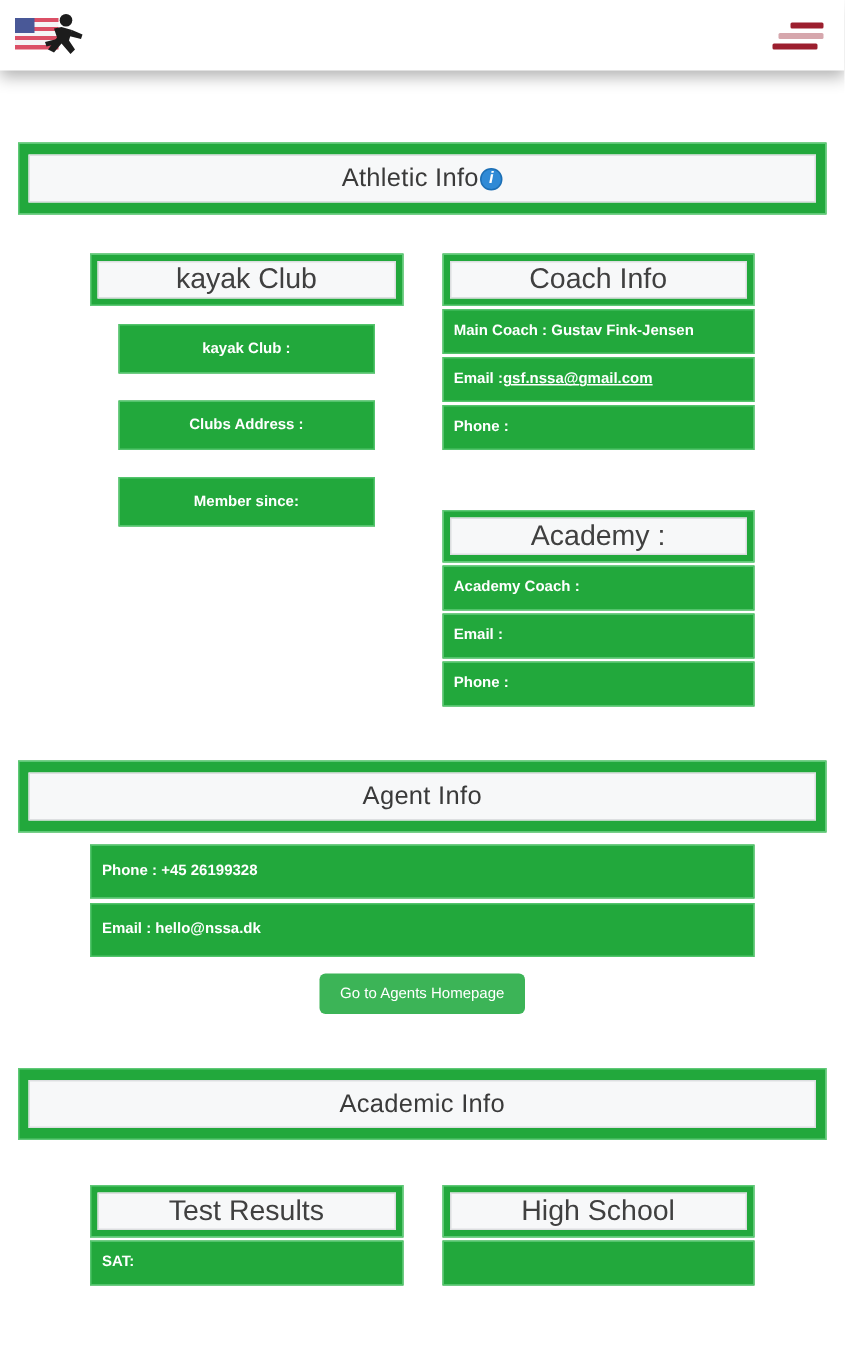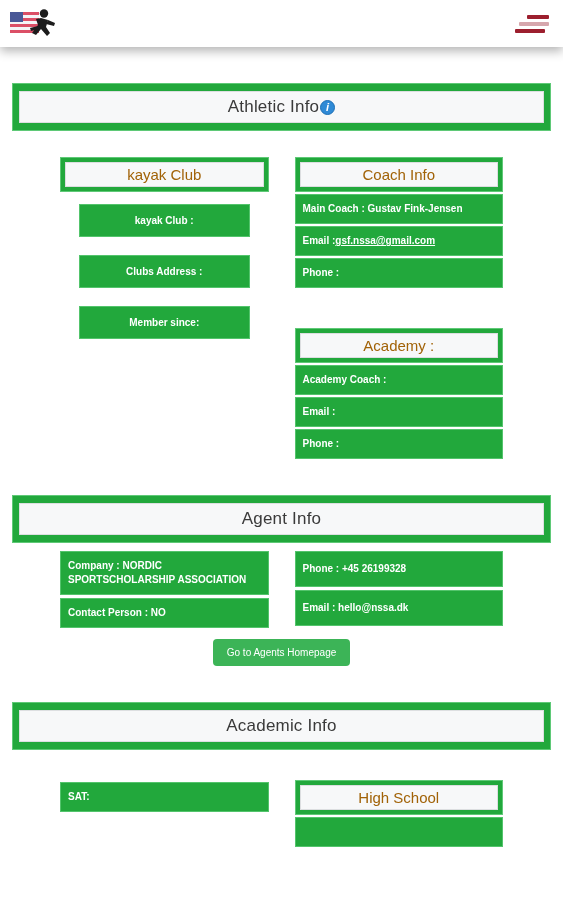--- a/index.html
+++ b/index.html
@@ -67,21 +67,21 @@
     cursor: pointer;
   }
   .hamburger span { display: block; height: 4px; border-radius: 1px; }
   .hb1 { width: 22px; margin-left: 12px; background: #9c1f2e; }
   .hb2 { width: 30px; margin-left: 4px;  background: #d6a7ad; }
   .hb3 { width: 30px; margin-left: 0;    background: #9c1f2e; }
 
   
   .page {
     width: 563px;
-    padding: 0 12px;
+    padding: 12px 12px;
     background: #ffffff;
   }
 
   
   .section-header {
     background: #22a83c;
     border: 1px solid #5fc977;
     padding: 7px 6px;
     margin-top: 36px;
   }
@@ -129,22 +129,22 @@
     border: 1px solid #5fc977;
     padding: 4px 4px;
   }
   .card-header .inner {
     background: #f7f8f9;
     border: 1px solid #dcdee0;
     height: 25px;
     display: flex;
     align-items: center;
     justify-content: center;
-    font-size: 15px;
-    color: #a16207;
+    font-size: 19px;
+    color: #404040;
   }
 
   
   .row-item {
     background: #22a83c;
     border: 1px solid #53c46c;
     color: #ffffff;
     font-size: 10px;
     font-weight: bold;
     padding: 7px 7px;
@@ -264,40 +264,39 @@
         <div class="row-item">Phone :</div>
       </div>
     </div>
   </div>
 
   <div class="section-header">
     <div class="inner">Agent Info</div>
   </div>
 
   <div class="agent-grid">
-    <div class="col left">
-      <div class="row-item">Company : NORDIC SPORTSCHOLARSHIP ASSOCIATION</div>
-      <div class="row-item">Contact Person : NO</div>
-    </div>
     <div class="col right">
       <div class="row-item">Phone : +45 26199328</div>
       <div class="row-item">Email : hello@nssa.dk</div>
     </div>
   </div>
 
   <div class="agent-cta-wrap">
     <button class="agent-cta">Go to Agents Homepage</button>
   </div>
 
   <div class="section-header">
     <div class="inner">Academic Info</div>
   </div>
 
   <div class="cols academic-cols">
     <div class="col">
+      <div class="card-header">
+        <div class="inner">Test Results</div>
+      </div>
       <div class="stack">
         <div class="row-item">SAT:</div>
       </div>
     </div>
     <div class="col">
       <div class="card-header">
         <div class="inner">High School</div>
       </div>
       <div class="stack">
         <div class="row-item"></div>

